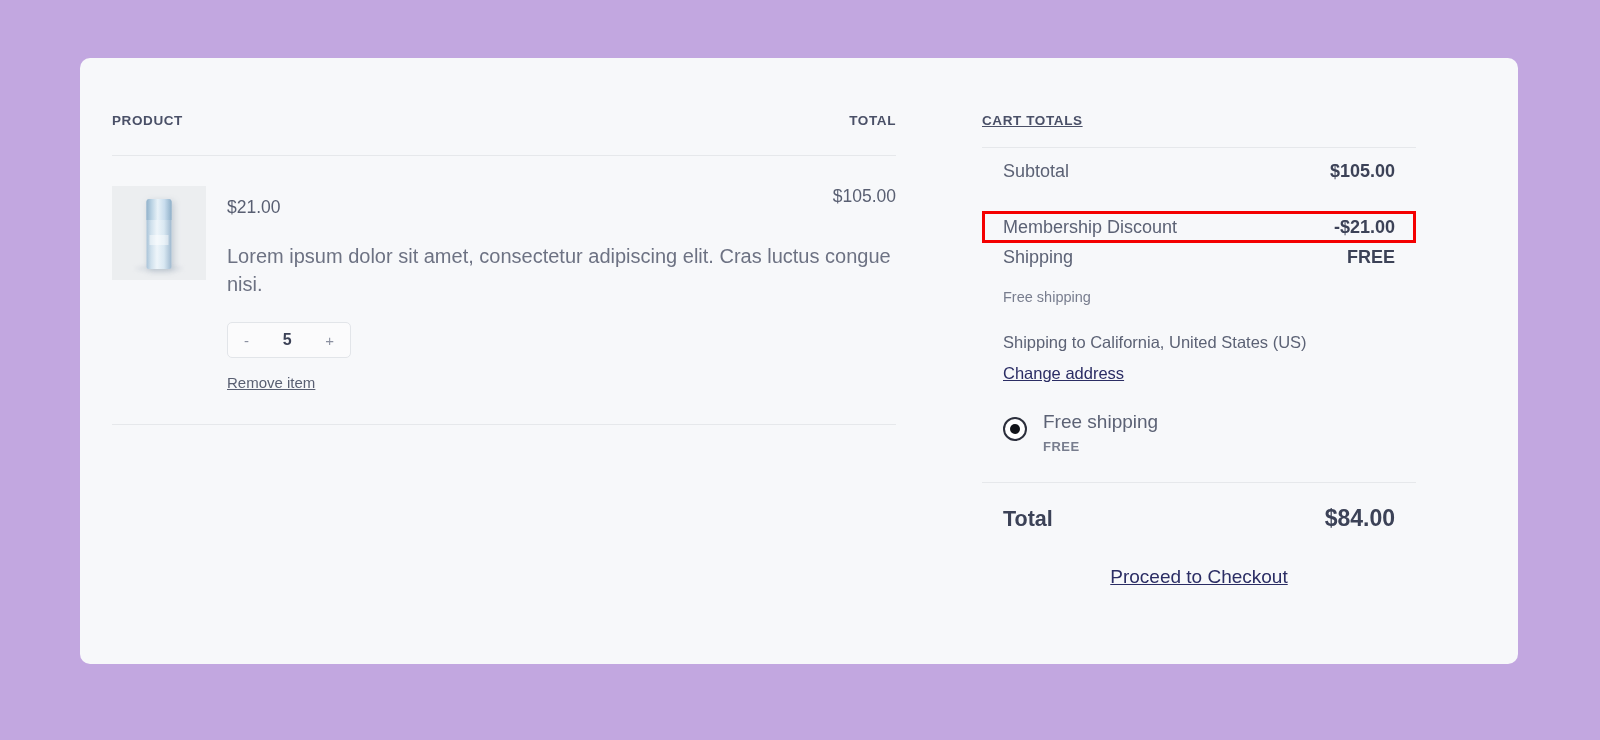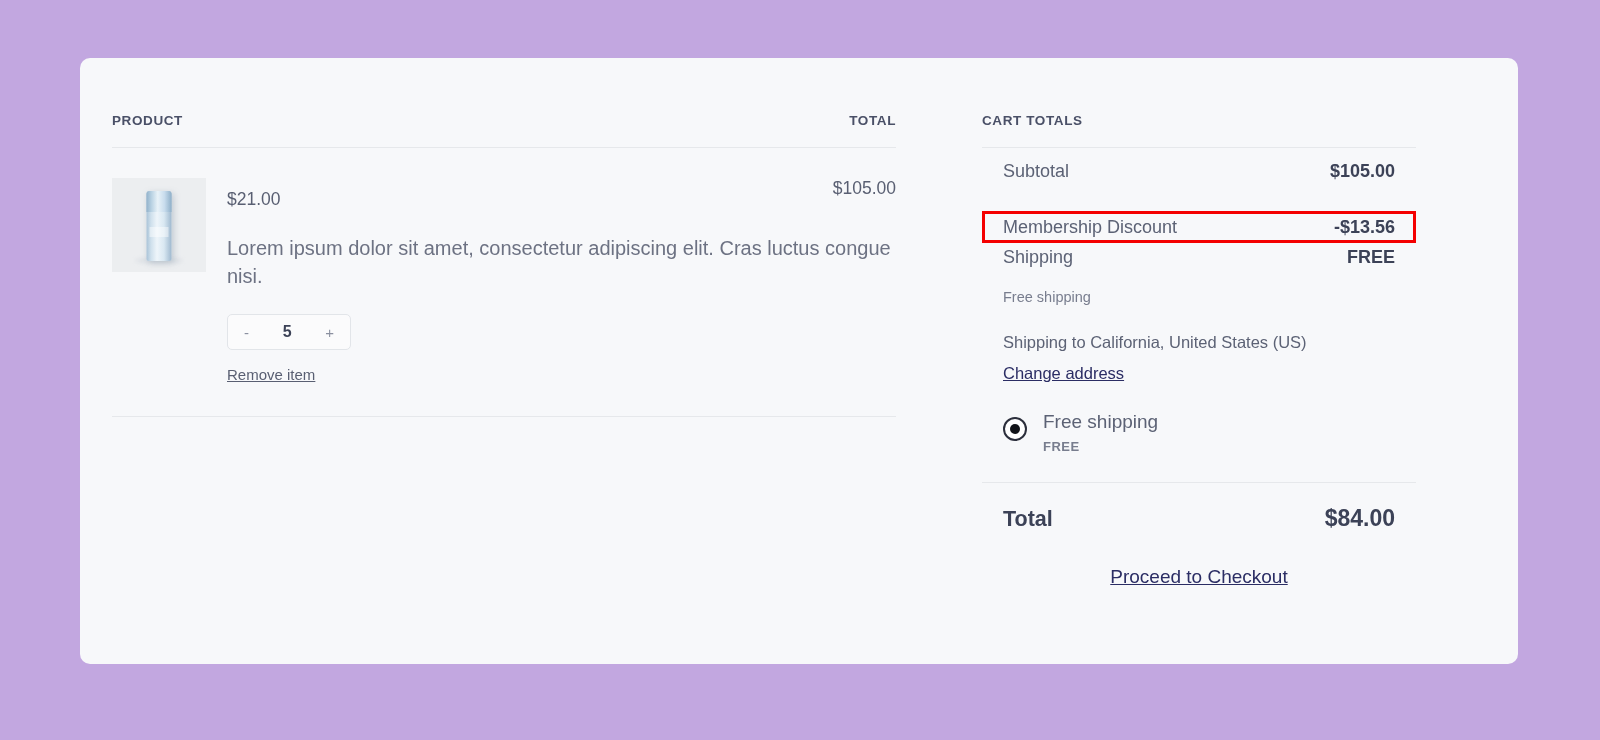--- a/index.html
+++ b/index.html
@@ -36,21 +36,21 @@
   .product-col {
     position: absolute;
     left: 32px;
     top: 55px;
     width: 784px;
   }
 
   .table-head {
     display: flex;
     justify-content: space-between;
-    padding-bottom: 19px;
+    padding-bottom: 27px;
     border-bottom: 1px solid #e6e8eb;
   }
   .col-head {
     font-size: 13.5px;
     font-weight: bold;
     letter-spacing: 0.6px;
     color: #4a5067;
     text-transform: uppercase;
   }
 
@@ -201,20 +201,21 @@
   }
 
   .totals-head {
     padding-bottom: 19px;
     border-bottom: 1px solid #e6e8eb;
     font-size: 13.5px;
     font-weight: bold;
     letter-spacing: 0.6px;
     color: #4a5067;
     text-transform: uppercase;
+    text-decoration: underline;
   }
 
   .totals-row {
     display: flex;
     align-items: baseline;
     justify-content: space-between;
     padding: 0 21px;
     height: 50px;
   }
   .totals-row .label {
@@ -380,21 +381,21 @@
 
       <div class="totals-head">CART TOTALS</div>
 
       <div class="totals-row row-subtotal">
         <span class="label">Subtotal</span>
         <span class="value">$105.00</span>
       </div>
 
       <div class="totals-row row-discount">
         <span class="label">Membership Discount</span>
-        <span class="value">-$13.56</span>
+        <span class="value">-$21.00</span>
       </div>
 
       <div class="totals-row row-shipping">
         <span class="label">Shipping</span>
         <span class="value">FREE</span>
       </div>
 
       <div class="shipping-note">Free shipping</div>
 
       <div class="shipping-dest">Shipping to California, United States (US)</div>

